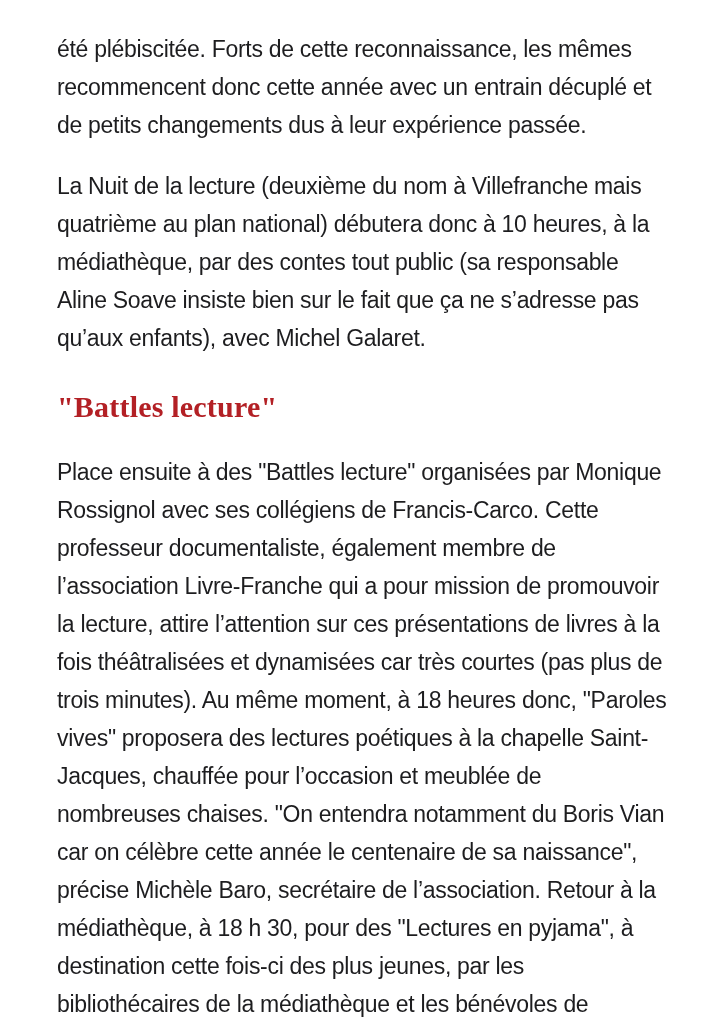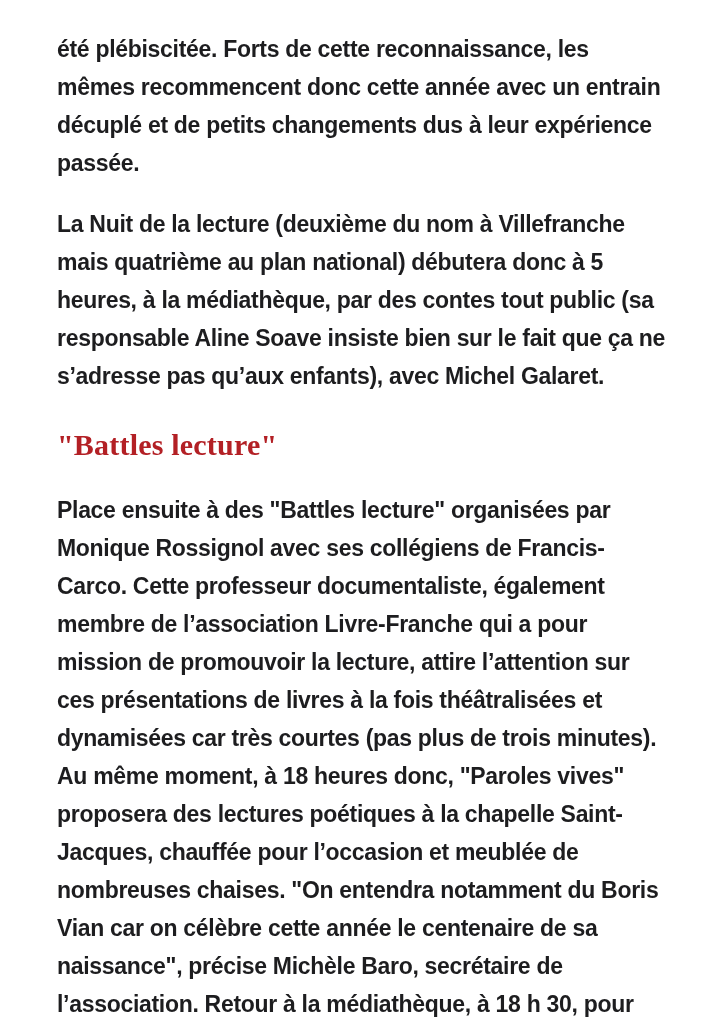--- a/index.html
+++ b/index.html
@@ -22,36 +22,36 @@
     width: 724px;
     padding: 30px 56px 0 57px;
     font-family: "Liberation Sans", sans-serif;
     color: var(--body-text-color);
   }
   .article p {
     margin: 0 0 23px 0;
     font-size: 23px;
     line-height: 38px;
     letter-spacing: -0.3px;
-    font-weight: 700;
+    font-weight: 400;
   }
   .article h2 {
     margin: 33px 0 29px 0;
     font-family: "Liberation Serif", "DejaVu Serif", serif;
     font-weight: 700;
     font-size: 30px;
     line-height: 34px;
     color: var(--heading-color);
     letter-spacing: 0.2px;
   }
 </style>
 </head>
 <body>
 
 <main class="article">
   <p>été plébiscitée. Forts de cette reconnaissance, les mêmes recommencent donc cette année avec un entrain décuplé et de petits changements dus à leur expérience passée.</p>
 
-  <p>La Nuit de la lecture (deuxième du nom à Villefranche mais quatrième au plan national) débutera donc à 5 heures, à la médiathèque, par des contes tout public (sa responsable Aline Soave insiste bien sur le fait que ça ne s’adresse pas qu’aux enfants), avec Michel Galaret.</p>
+  <p>La Nuit de la lecture (deuxième du nom à Villefranche mais quatrième au plan national) débutera donc à 10 heures, à la médiathèque, par des contes tout public (sa responsable Aline Soave insiste bien sur le fait que ça ne s’adresse pas qu’aux enfants), avec Michel Galaret.</p>
 
   <h2>"Battles lecture"</h2>
 
   <p>Place ensuite à des "Battles lecture" organisées par Monique Rossignol avec ses collégiens de Francis-Carco. Cette professeur documentaliste, également membre de l’association Livre-Franche qui a pour mission de promouvoir la lecture, attire l’attention sur ces présentations de livres à la fois théâtralisées et dynamisées car très courtes (pas plus de trois minutes). Au même moment, à 18 heures donc, "Paroles vives" proposera des lectures poétiques à la chapelle Saint-Jacques, chauffée pour l’occasion et meublée de nombreuses chaises. "On entendra notamment du Boris Vian car on célèbre cette année le centenaire de sa naissance", précise Michèle Baro, secrétaire de l’association. Retour à la médiathèque, à 18 h 30, pour des "Lectures en pyjama", à destination cette fois-ci des plus jeunes, par les bibliothécaires de la médiathèque et les bénévoles de l’association Lire et faire lire. Pas de Nuit de la lecture sans faire escale chez Muriel Couderc, à la librairie La Folle avoine, pour des lectures avec les adhérents du club de lecture de l’Université</p>
 </main>
 
 </body></html>

